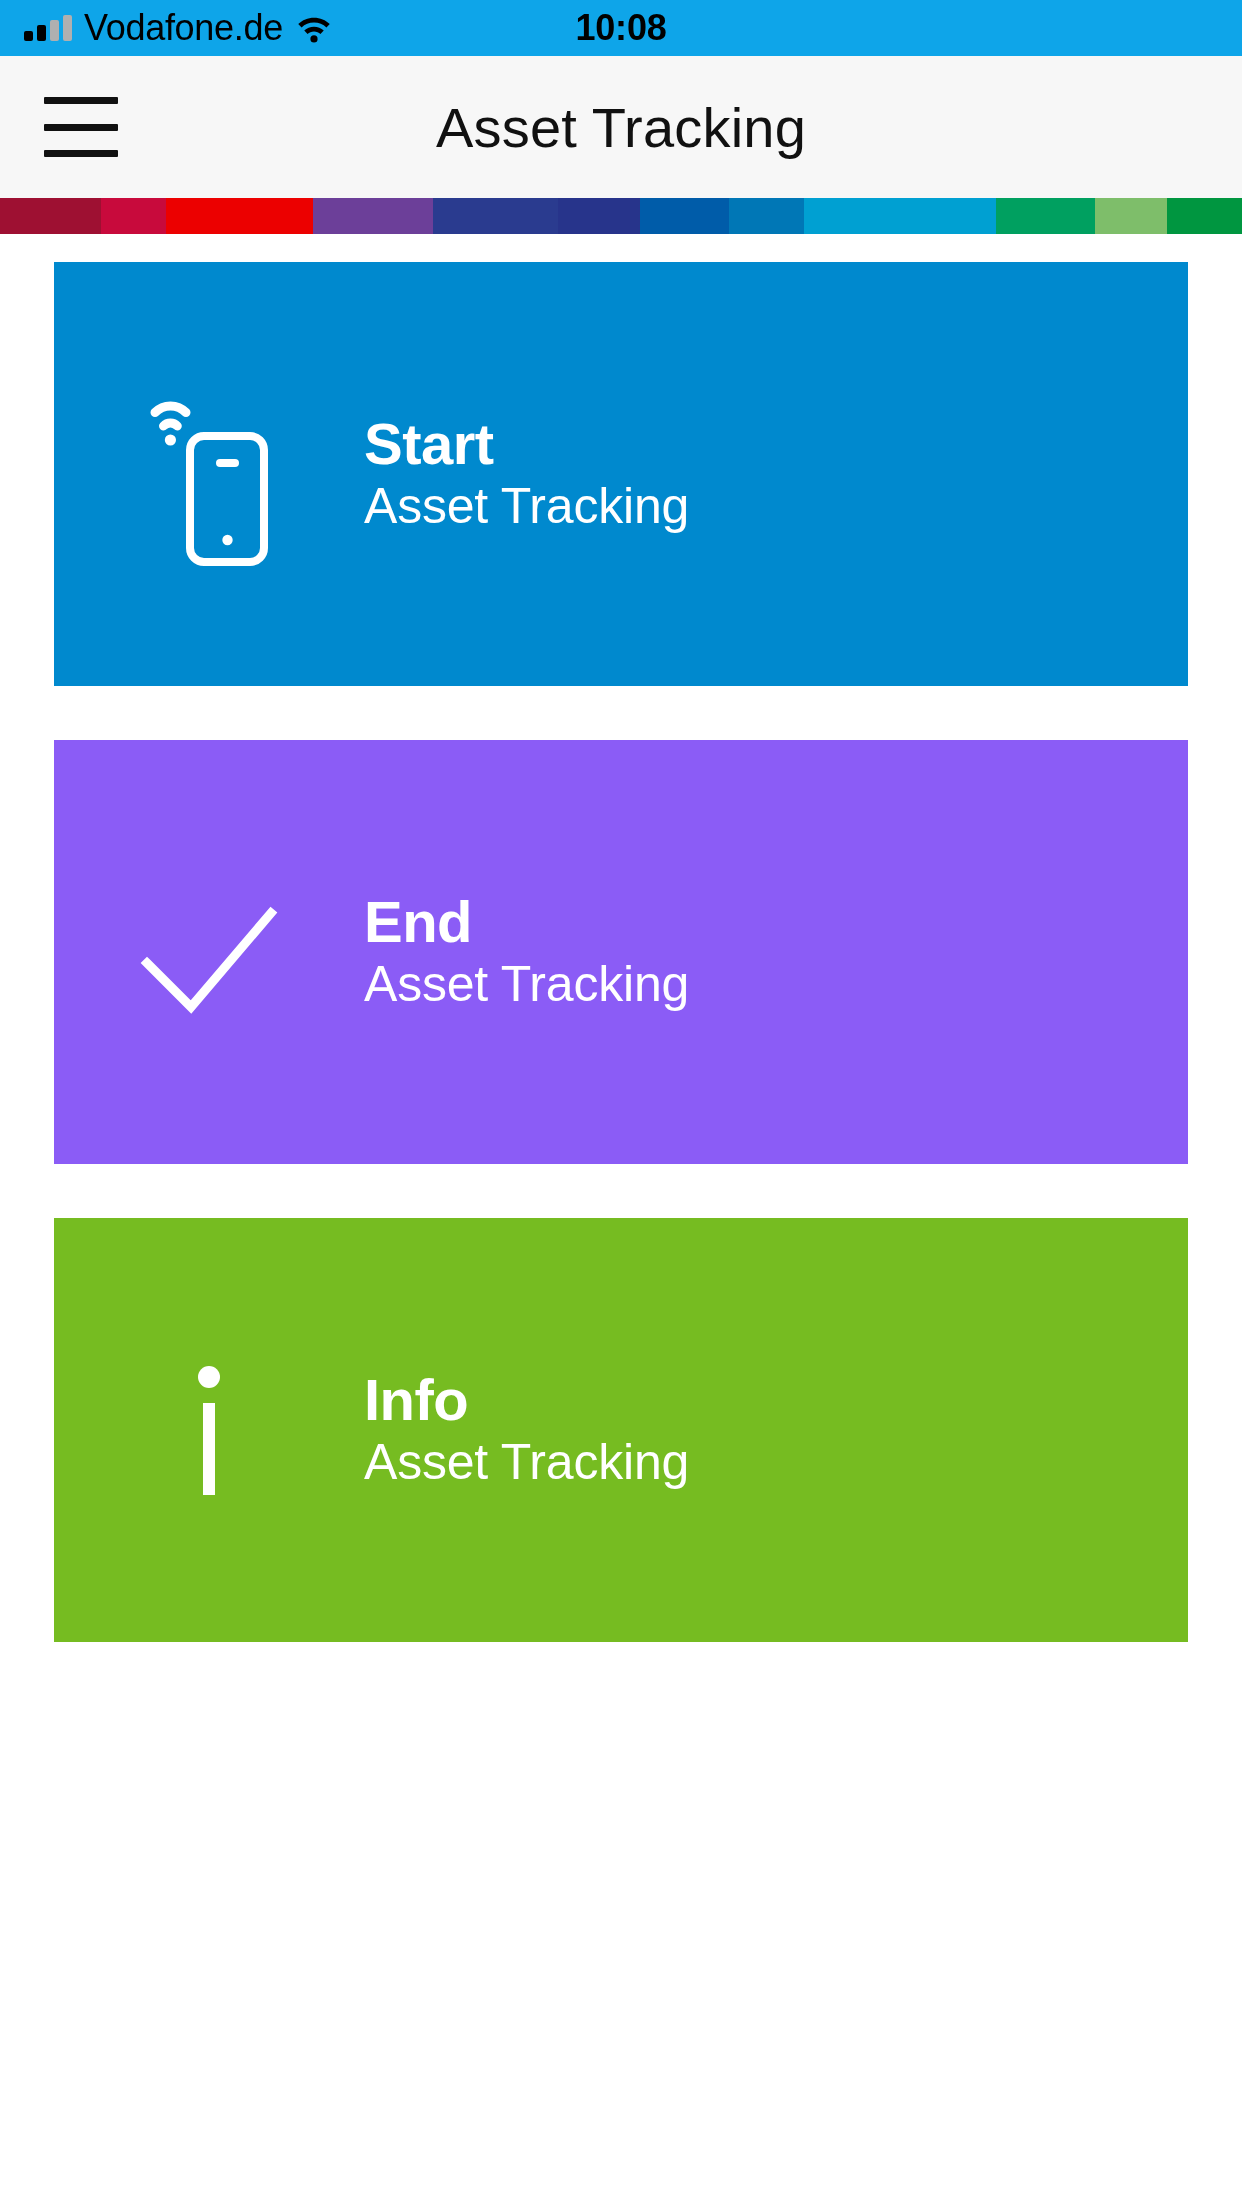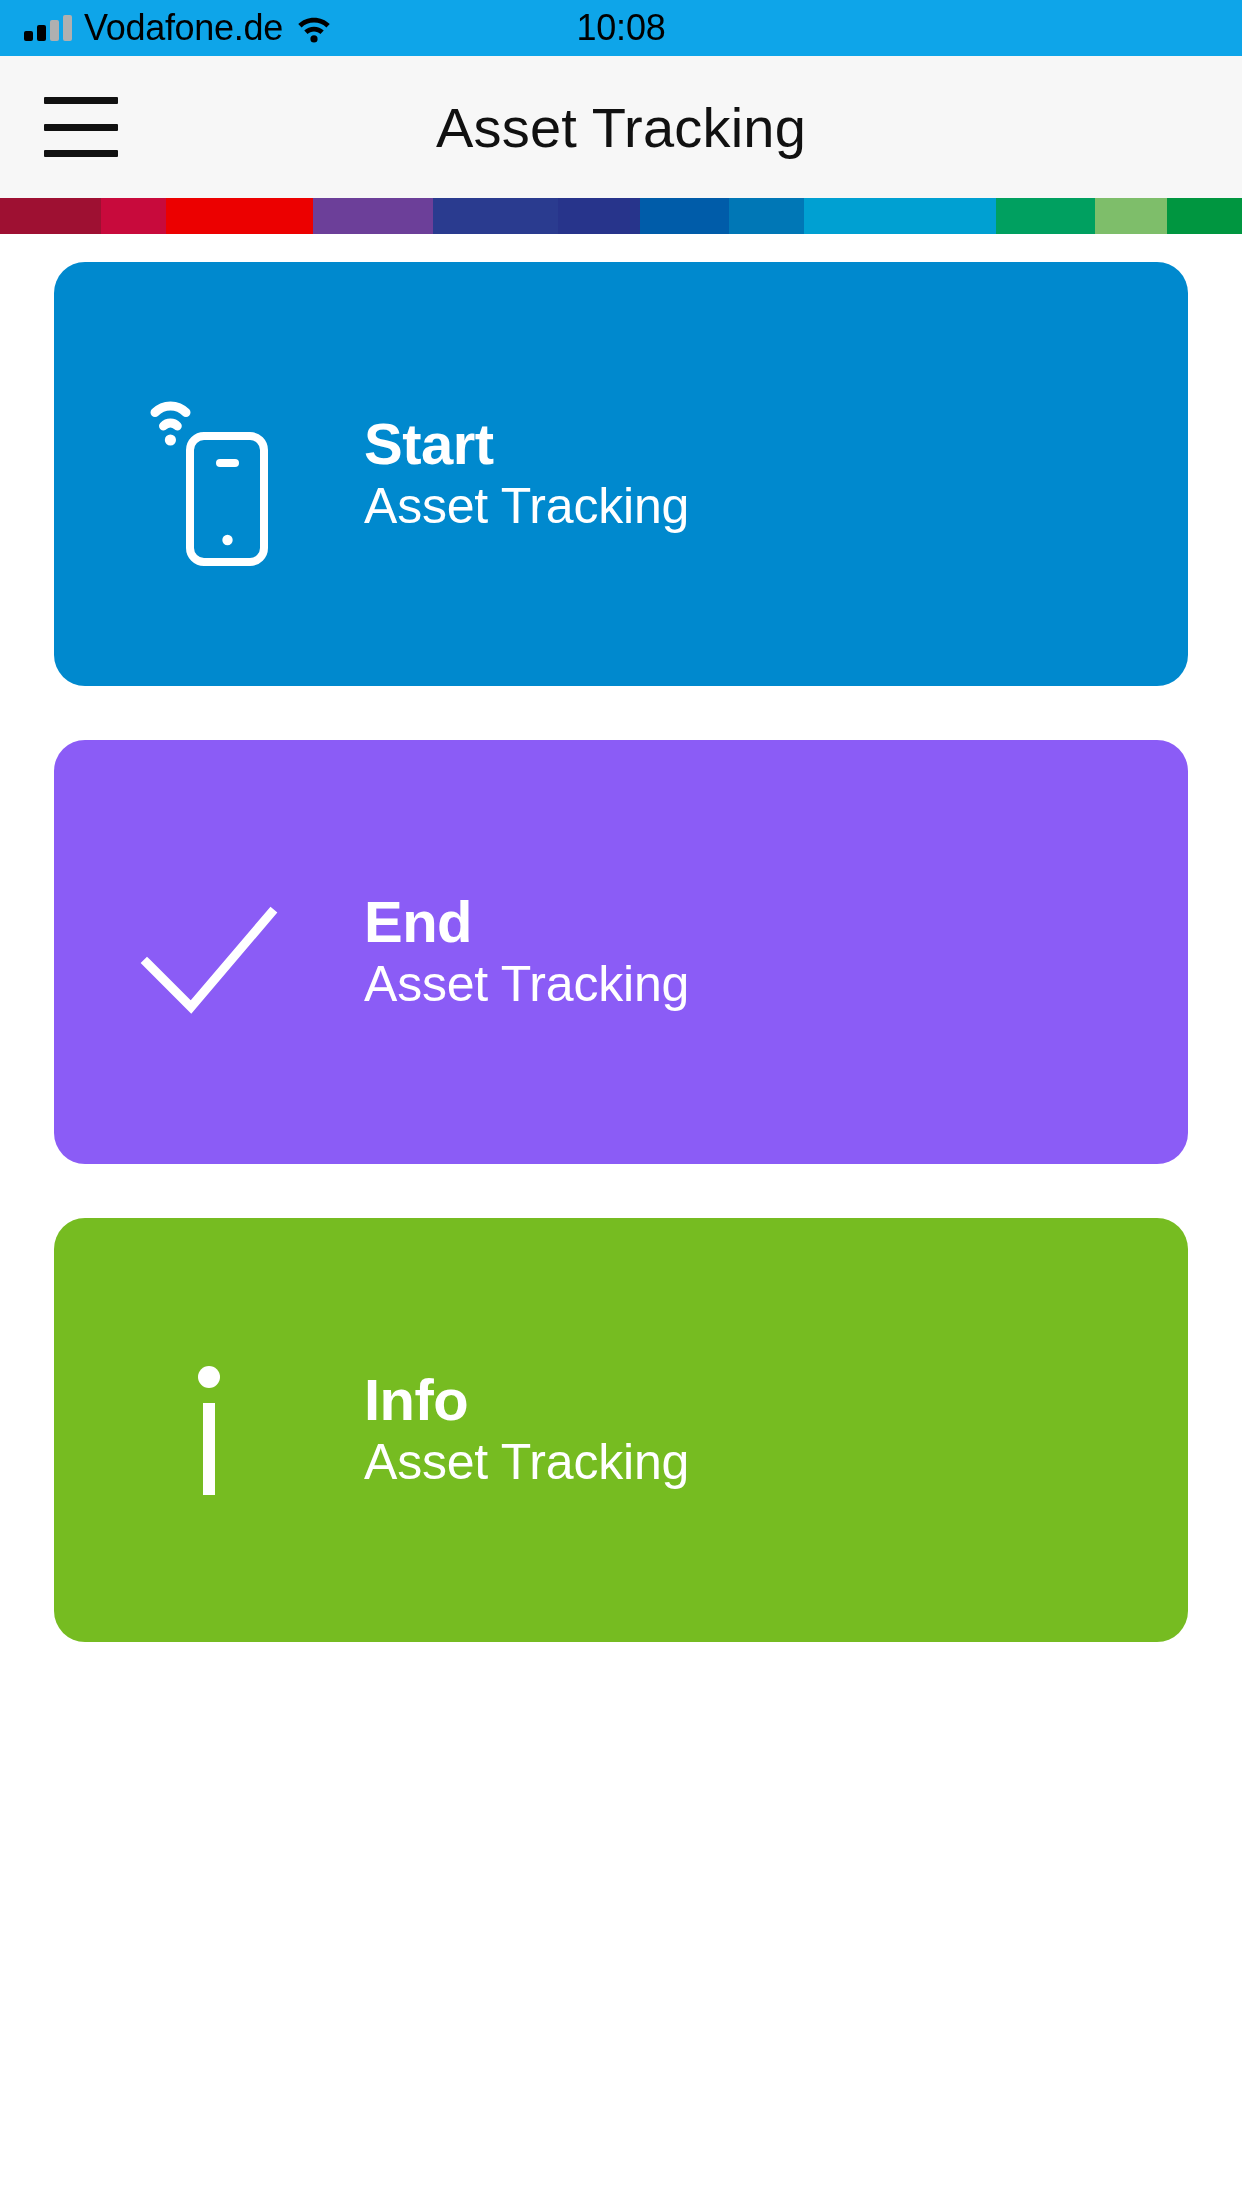--- a/index.html
+++ b/index.html
@@ -30,21 +30,21 @@
   .sig-bars i:nth-child(3){ height:21px; background:#b0b0b0; }
   .sig-bars i:nth-child(4){ height:26px; background:#b0b0b0; }
   #carrier-label {
     font-size:36px; color:#000; letter-spacing:-0.3px; line-height:1;
   }
   #wifi-icon { width:38px; height:30px; }
 
   #status-time {
     position:absolute; left:0; right:0; top:0; height:56px;
     display:flex; align-items:center; justify-content:center;
-    font-size:36px; font-weight:normal; color:#000; letter-spacing:-0.2px;
+    font-size:36px; font-weight:bold; color:#000; letter-spacing:-0.2px;
   }
   #status-right {
     position:absolute; right:18px; top:0; height:56px;
     display:flex; align-items:center; gap:14px;
   }
   #rotation-lock-icon { width:34px; height:34px; }
   #battery-label { font-size:36px; color:#000; letter-spacing:-0.3px; }
   .battery {
     position:relative; width:62px; height:30px;
     border:3px solid #9a9a9a; border-radius:8px; padding:3px;
@@ -82,21 +82,20 @@
   #tile-list {
     padding:28px 54px 0 54px;
     display:flex; flex-direction:column; gap:54px;
   }
   .tile {
     position:relative;
     height:424px;
     width:100%;
     cursor:pointer;
     overflow:hidden;
-    border-radius:31px;
   }
   .tile-inner {
     position:absolute;
     left:0; right:0;
     top:50%; transform:translateY(-50%);
     display:flex; align-items:center;
   }
   .tile-icon {
     width:310px;
     flex:none;

